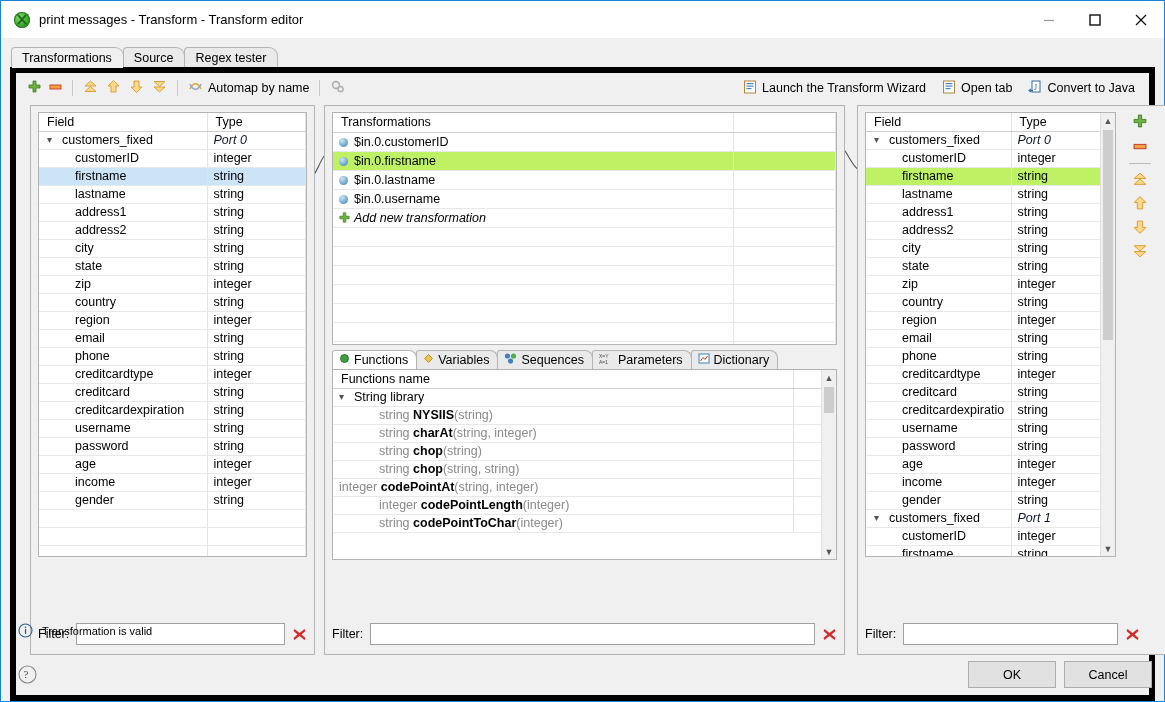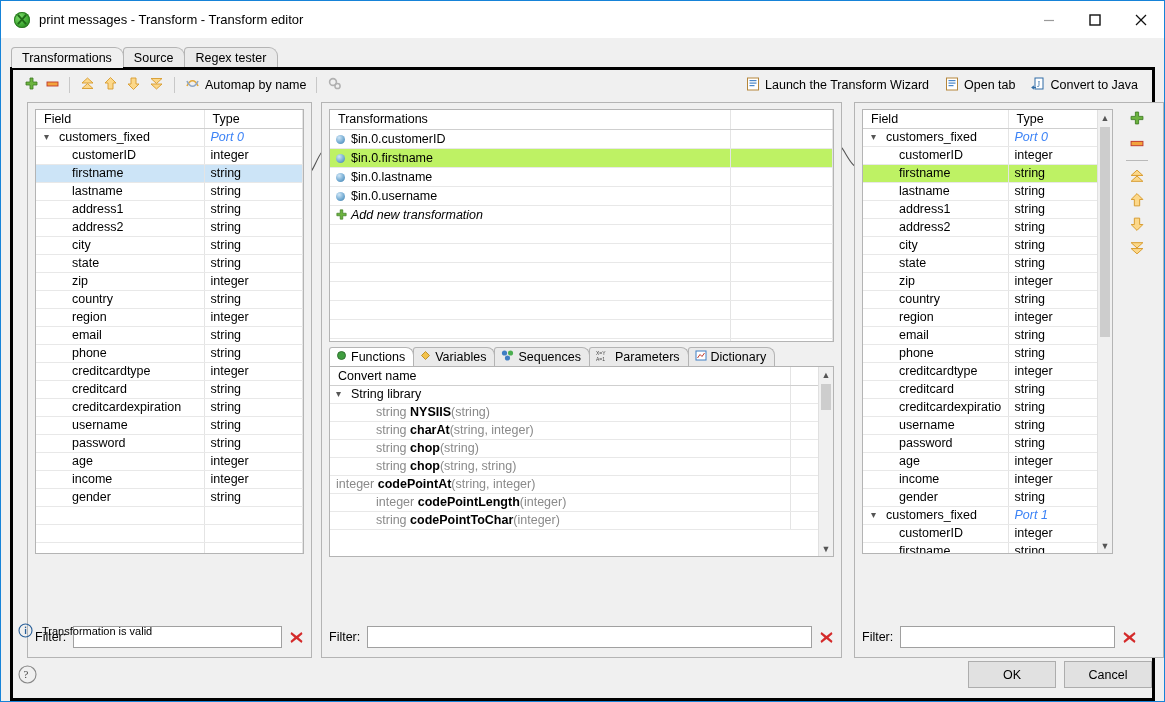--- a/index.html
+++ b/index.html
@@ -50,21 +50,21 @@
     display:flex; align-items:center;
     border:1px solid #b4b4b4; border-bottom:none;
     border-radius:4px 9px 0 0; background:#eaeaea;
     margin-right:-1px; position:relative; color:#000;
   }
   .tab.active { background:#f0f0f0; border-color:#b4b4b4; z-index:3; font-weight:400; }
   .tab.active::after {
     content:""; position:absolute; left:0; right:0; bottom:-1px; height:2px; background:#f0f0f0;
   }
   .outerpanel {
-    flex:1; margin:0 9px 0 9px; border:3px solid #000000; background:#f0f0f0;
+    flex:1; margin:0 9px 0 9px; border:6px solid #000000; background:#f0f0f0;
     position:relative; padding:0;
   }
   
   .toolbar {
     height:30px; display:flex; align-items:center; padding:0 6px 0 8px;
   }
   .tb-btn {
     display:flex; align-items:center; gap:5px; height:24px; padding:0 4px;
     font-size:12.5px; white-space:nowrap;
   }
@@ -99,21 +99,21 @@
 
   table.grid { border-collapse:collapse; width:100%; font-size:12.5px; table-layout:fixed; }
   table.grid td, table.grid th {
     border-right:1px solid #e4e4e4; border-bottom:1px solid #e8e8e8;
     height:18px; padding:0 0 0 6px; font-weight:normal; text-align:left;
     white-space:nowrap; overflow:hidden;
   }
   table.grid tr.hdr td { border-bottom:1px solid #cfcfcf; padding-left:8px; }
   .indent { padding-left:36px !important; }
   .bold { font-weight:bold; }
-  .italic-gray { font-style:italic; color:#3b82f6; }
+  .italic-gray { font-style:italic; color:#0f172a; }
   tr.sel-blue td { background:#cce4f7; }
   tr.sel-yellow td { background:#bef264; }
   .chev {
     display:inline-block; width:11px; margin-right:4px; color:#555; font-size:10px;
     transform:translateY(-1px);
   }
   
   #trans-grid td { height:19px; }
   .bullet {
     display:inline-block; width:9px; height:9px; border-radius:50%;
@@ -538,21 +538,21 @@
         </div>
 
         <div class="tbl-wrap" style="top:263px; height:191px;">
           <table class="grid">
             <colgroup>
                 <col style="width:460px">
                 <col>
               </colgroup>
             <tbody>
               <tr class="hdr">
-                <td>Convert name</td>
+                <td>Functions name</td>
                 <td></td>
               </tr>
               <tr>
                 <td>
                   <span class="chev">▾</span><span>String library</span>
                 </td>
                 <td></td>
               </tr>
             </tbody>
             <tbody id="fn-rows">

